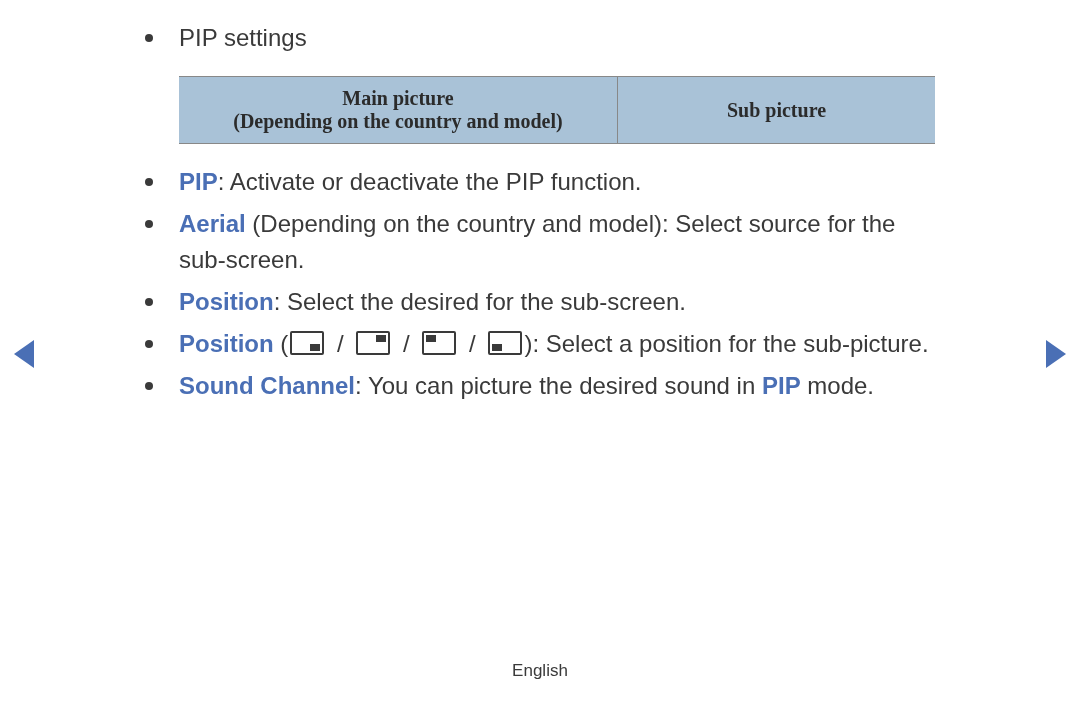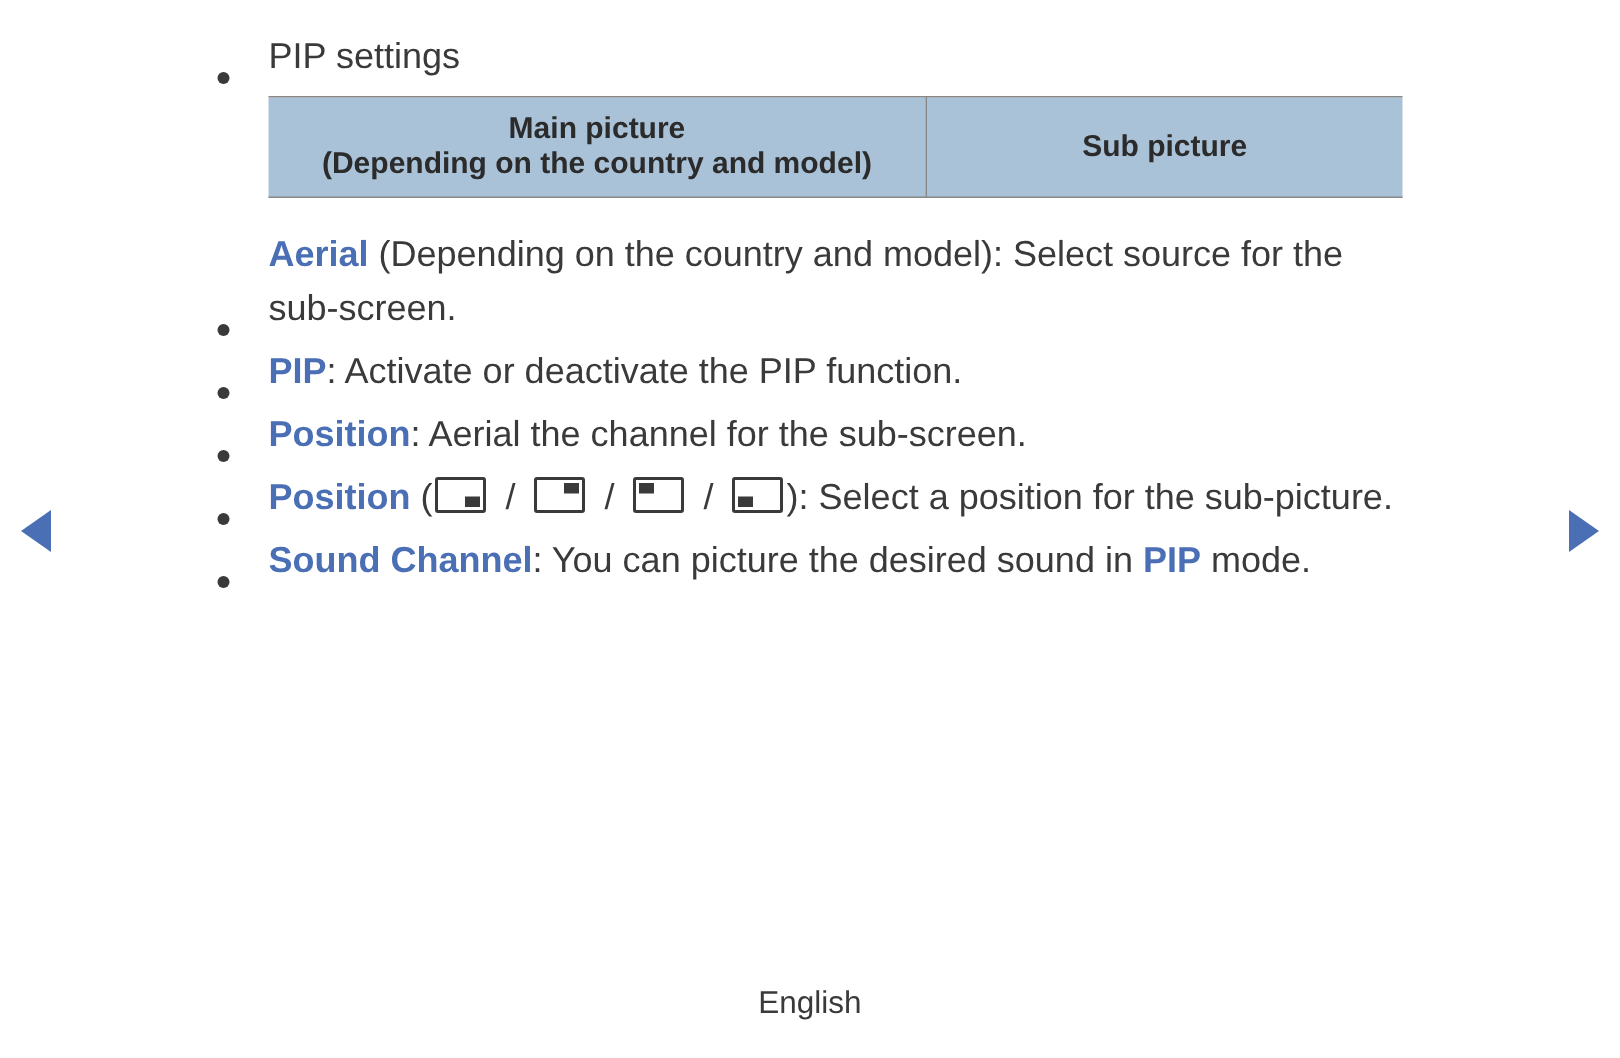--- a/index.html
+++ b/index.html
@@ -14,21 +14,21 @@
     overflow: hidden;
   }
   .page {
     position: absolute;
     left: 145px;
     top: 20px;
     width: 790px;
   }
   .bullet-line {
     display: flex;
-    align-items: flex-end;
+    align-items: flex-start;
     font-size: 24px;
     line-height: 36px;
     margin-bottom: 6px;
   }
   .bullet-dot {
     width: 8px;
     height: 8px;
     border-radius: 50%;
     background: #3a3a3a;
     margin-top: 14px;
@@ -42,23 +42,24 @@
     color: #4a6fb5;
     font-weight: bold;
   }
   .term-inline {
     color: #4a6fb5;
     font-weight: bold;
   }
   table.pip {
     border-collapse: collapse;
     margin-left: 34px;
-    margin-top: 8px;
+    margin-top: 20px;
     margin-bottom: 20px;
     width: 756px;
+    font-family: Liberation Serif, serif;
   }
   table.pip th {
     background: #a9c2d7;
     color: #2b2b2b;
     font-weight: bold;
     font-size: 20px;
     padding: 10px 12px;
     border: 1px solid #888;
     text-align: center;
     vertical-align: middle;
@@ -119,21 +120,21 @@
     right: 14px;
     border-top: 14px solid transparent;
     border-bottom: 14px solid transparent;
     border-left: 20px solid #4a6fb5;
   }
   .footer-lang {
     position: absolute;
     bottom: 24px;
     width: 100%;
     text-align: center;
-    font-size: 21px;
+    font-size: 17px;
     color: #3a3a3a;
   }
   .sep {
     margin: 0 4px;
   }
 </style>
 </head>
 <body>
 
 <div class="nav-left"></div>
@@ -154,35 +155,35 @@
         <span>(Depending on the country and model)</span>
       </th>
       <th>Sub picture</th>
     </tr>
   </tbody>
     </table>
 
   <div class="bullet-line">
     <span class="bullet-dot"></span>
     <span class="bullet-text">
+      <span class="term">PIP</span><span>: Activate or deactivate the PIP function.</span>
+    </span>
+  </div>
+
+  <div class="bullet-line">
+    <span class="bullet-dot"></span>
+    <span class="bullet-text">
       <span class="term">Aerial</span><span> (Depending on the country and model): Select source for the sub-screen.</span>
     </span>
   </div>
 
   <div class="bullet-line">
     <span class="bullet-dot"></span>
     <span class="bullet-text">
-      <span class="term">PIP</span><span>: Activate or deactivate the PIP function.</span>
-    </span>
-  </div>
-
-  <div class="bullet-line">
-    <span class="bullet-dot"></span>
-    <span class="bullet-text">
-      <span class="term">Position</span><span>: Aerial the channel for the sub-screen.</span>
+      <span class="term">Position</span><span>: Select the desired for the sub-screen.</span>
     </span>
   </div>
 
 
   <div class="bullet-line">
     <span class="bullet-dot"></span>
     <span class="bullet-text">
       <span class="term">Position</span><span> (</span><span class="icon-outline"><span class="pip-inner pip-br"></span></span><span class="sep"> / </span><span class="icon-outline"><span class="pip-inner pip-tr"></span></span><span class="sep"> / </span><span class="icon-outline"><span class="pip-inner pip-tl"></span></span><span class="sep"> / </span><span class="icon-outline"><span class="pip-inner pip-bl"></span></span><span>): Select a position for the sub-picture.</span>
     </span>
   </div>

